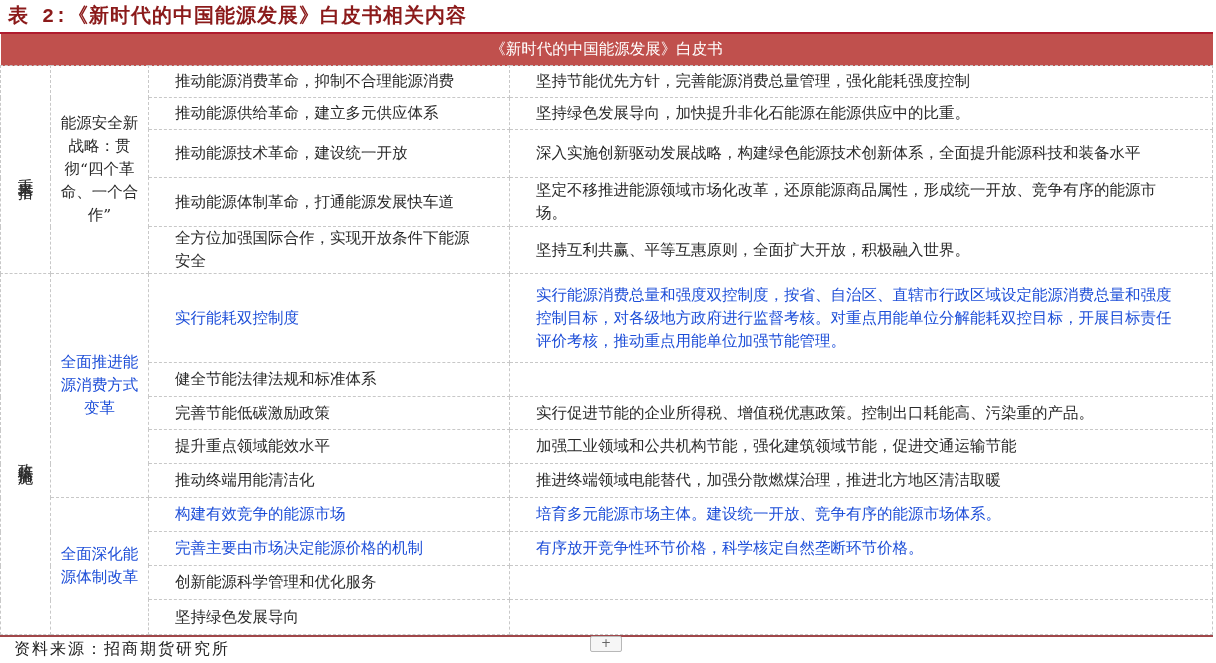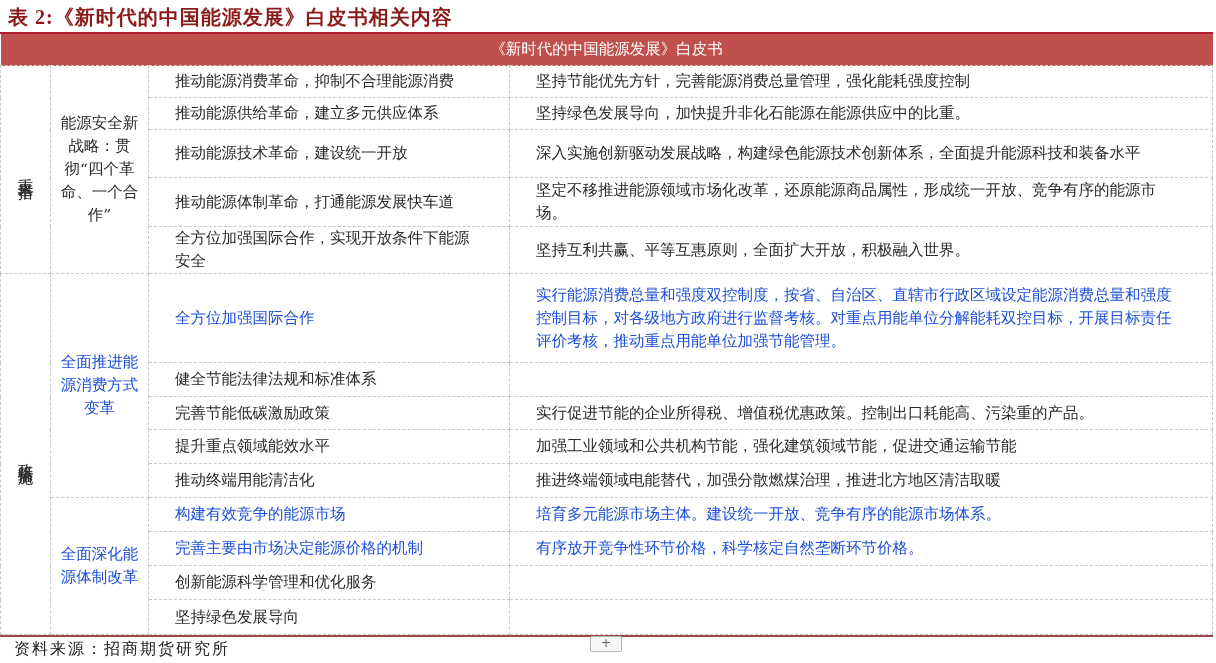--- a/index.html
+++ b/index.html
@@ -1,20 +1,20 @@
 <!DOCTYPE html>
 <html><head>
   <meta charset="utf-8">
   <style>
     html, body { margin: 0; padding: 0; background: #ffffff; }
     body { width: 1216px; height: 663px; position: relative; overflow: hidden;
            font-family: "DejaVu Serif", "Liberation Serif", serif; color: #222; }
     .title { position: absolute; left: 8px; top: 2px; height: 30px; line-height: 30px;
              font-size: 20px; font-weight: bold; color: #8b1a1a; letter-spacing: 1px;
-             font-family: Liberation Serif, serif; }
+             font-family: Liberation Mono, monospace; }
     .table-wrap { position: absolute; left: 0; top: 32px; width: 1213px; }
     .top-rule { height: 2px; background: #b01b2e; }
     table { border-collapse: collapse; width: 1213px; table-layout: fixed; }
     td { border: 1px dashed #c8c8c8; padding: 0 26px; font-size: 15.5px; line-height: 23px;
          vertical-align: middle; color: #2a2a2a; }
     .hdr td { background: #c0504d; color: #ffffff; text-align: center; height: 31px;
               font-size: 15.5px; border: none; }
     .c1 { width: 50px; text-align: center; padding: 0; }
     .c2 { width: 98px; text-align: center; padding: 16px 4px; }
     .c3 { width: 361px; }
@@ -72,21 +72,21 @@
     <tr style="height:45px">
       <td class="c3">全方位加强国际合作，实现开放条件下能源安全</td>
       <td class="c4">坚持互利共赢、平等互惠原则，全面扩大开放，积极融入世界。</td>
     </tr>
 
     <tr style="height:89px">
       <td class="c1" rowspan="9">
         <span class="vert">政策措施</span>
       </td>
       <td class="c2 red" rowspan="5">全面推进能源消费方式变革</td>
-      <td class="c3 red">全方位加强国际合作</td>
+      <td class="c3 red">实行能耗双控制度</td>
       <td class="c4 red">实行能源消费总量和强度双控制度，按省、自治区、直辖市行政区域设定能源消费总量和强度控制目标，对各级地方政府进行监督考核。对重点用能单位分解能耗双控目标，开展目标责任评价考核，推动重点用能单位加强节能管理。</td>
     </tr>
     <tr style="height:34px">
       <td class="c3">健全节能法律法规和标准体系</td>
       <td class="c4"></td>
     </tr>
     <tr style="height:33px">
       <td class="c3">完善节能低碳激励政策</td>
       <td class="c4">实行促进节能的企业所得税、增值税优惠政策。控制出口耗能高、污染重的产品。</td>
     </tr>

